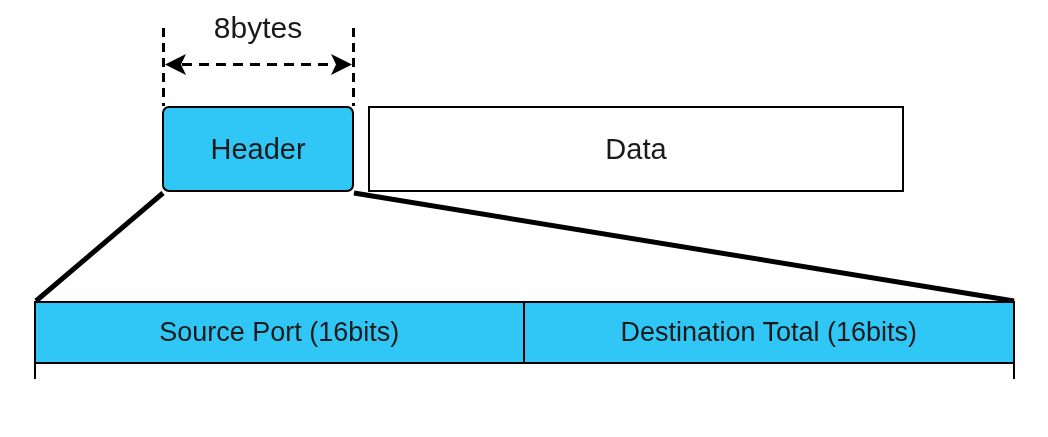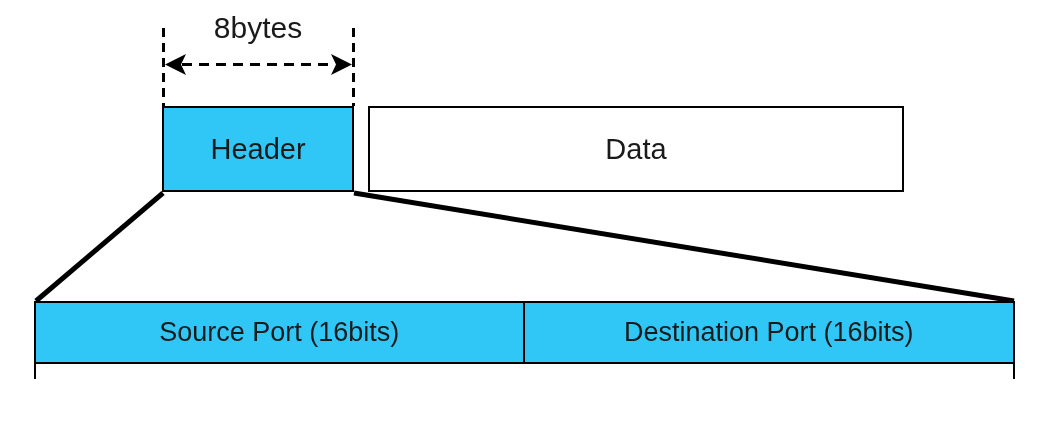--- a/index.html
+++ b/index.html
@@ -48,20 +48,21 @@
     display: flex;
     align-items: center;
     justify-content: center;
     font-size: 29px;
   }
   .header-box {
     left: 162px;
     width: 192px;
     background: var(--highlight);
     z-index: 2;
+    border-radius: 7px;
   }
   .data-box {
     left: 368px;
     width: 536px;
     background: var(--bg);
     z-index: 1;
   }
   .field-table {
     position: absolute;
     left: 34px;
@@ -110,16 +111,16 @@
     <line class="stroke-line" x1="163" y1="193" x2="36" y2="301" stroke-width="5"></line>
     <line class="stroke-line" x1="354" y1="193" x2="1014" y2="301" stroke-width="5"></line>
   </svg>
 
   <div class="box header-box">Header</div>
 
   <div class="box data-box">Data</div>
 
   <div class="field-table">
     <div class="cell highlight col-left row-top">Source Port (16bits)</div>
-    <div class="cell highlight row-top">Destination Port (16bits)</div>
+    <div class="cell highlight row-top">Destination Total (16bits)</div>
   </div>
 
 </div>
 
 </body></html>

